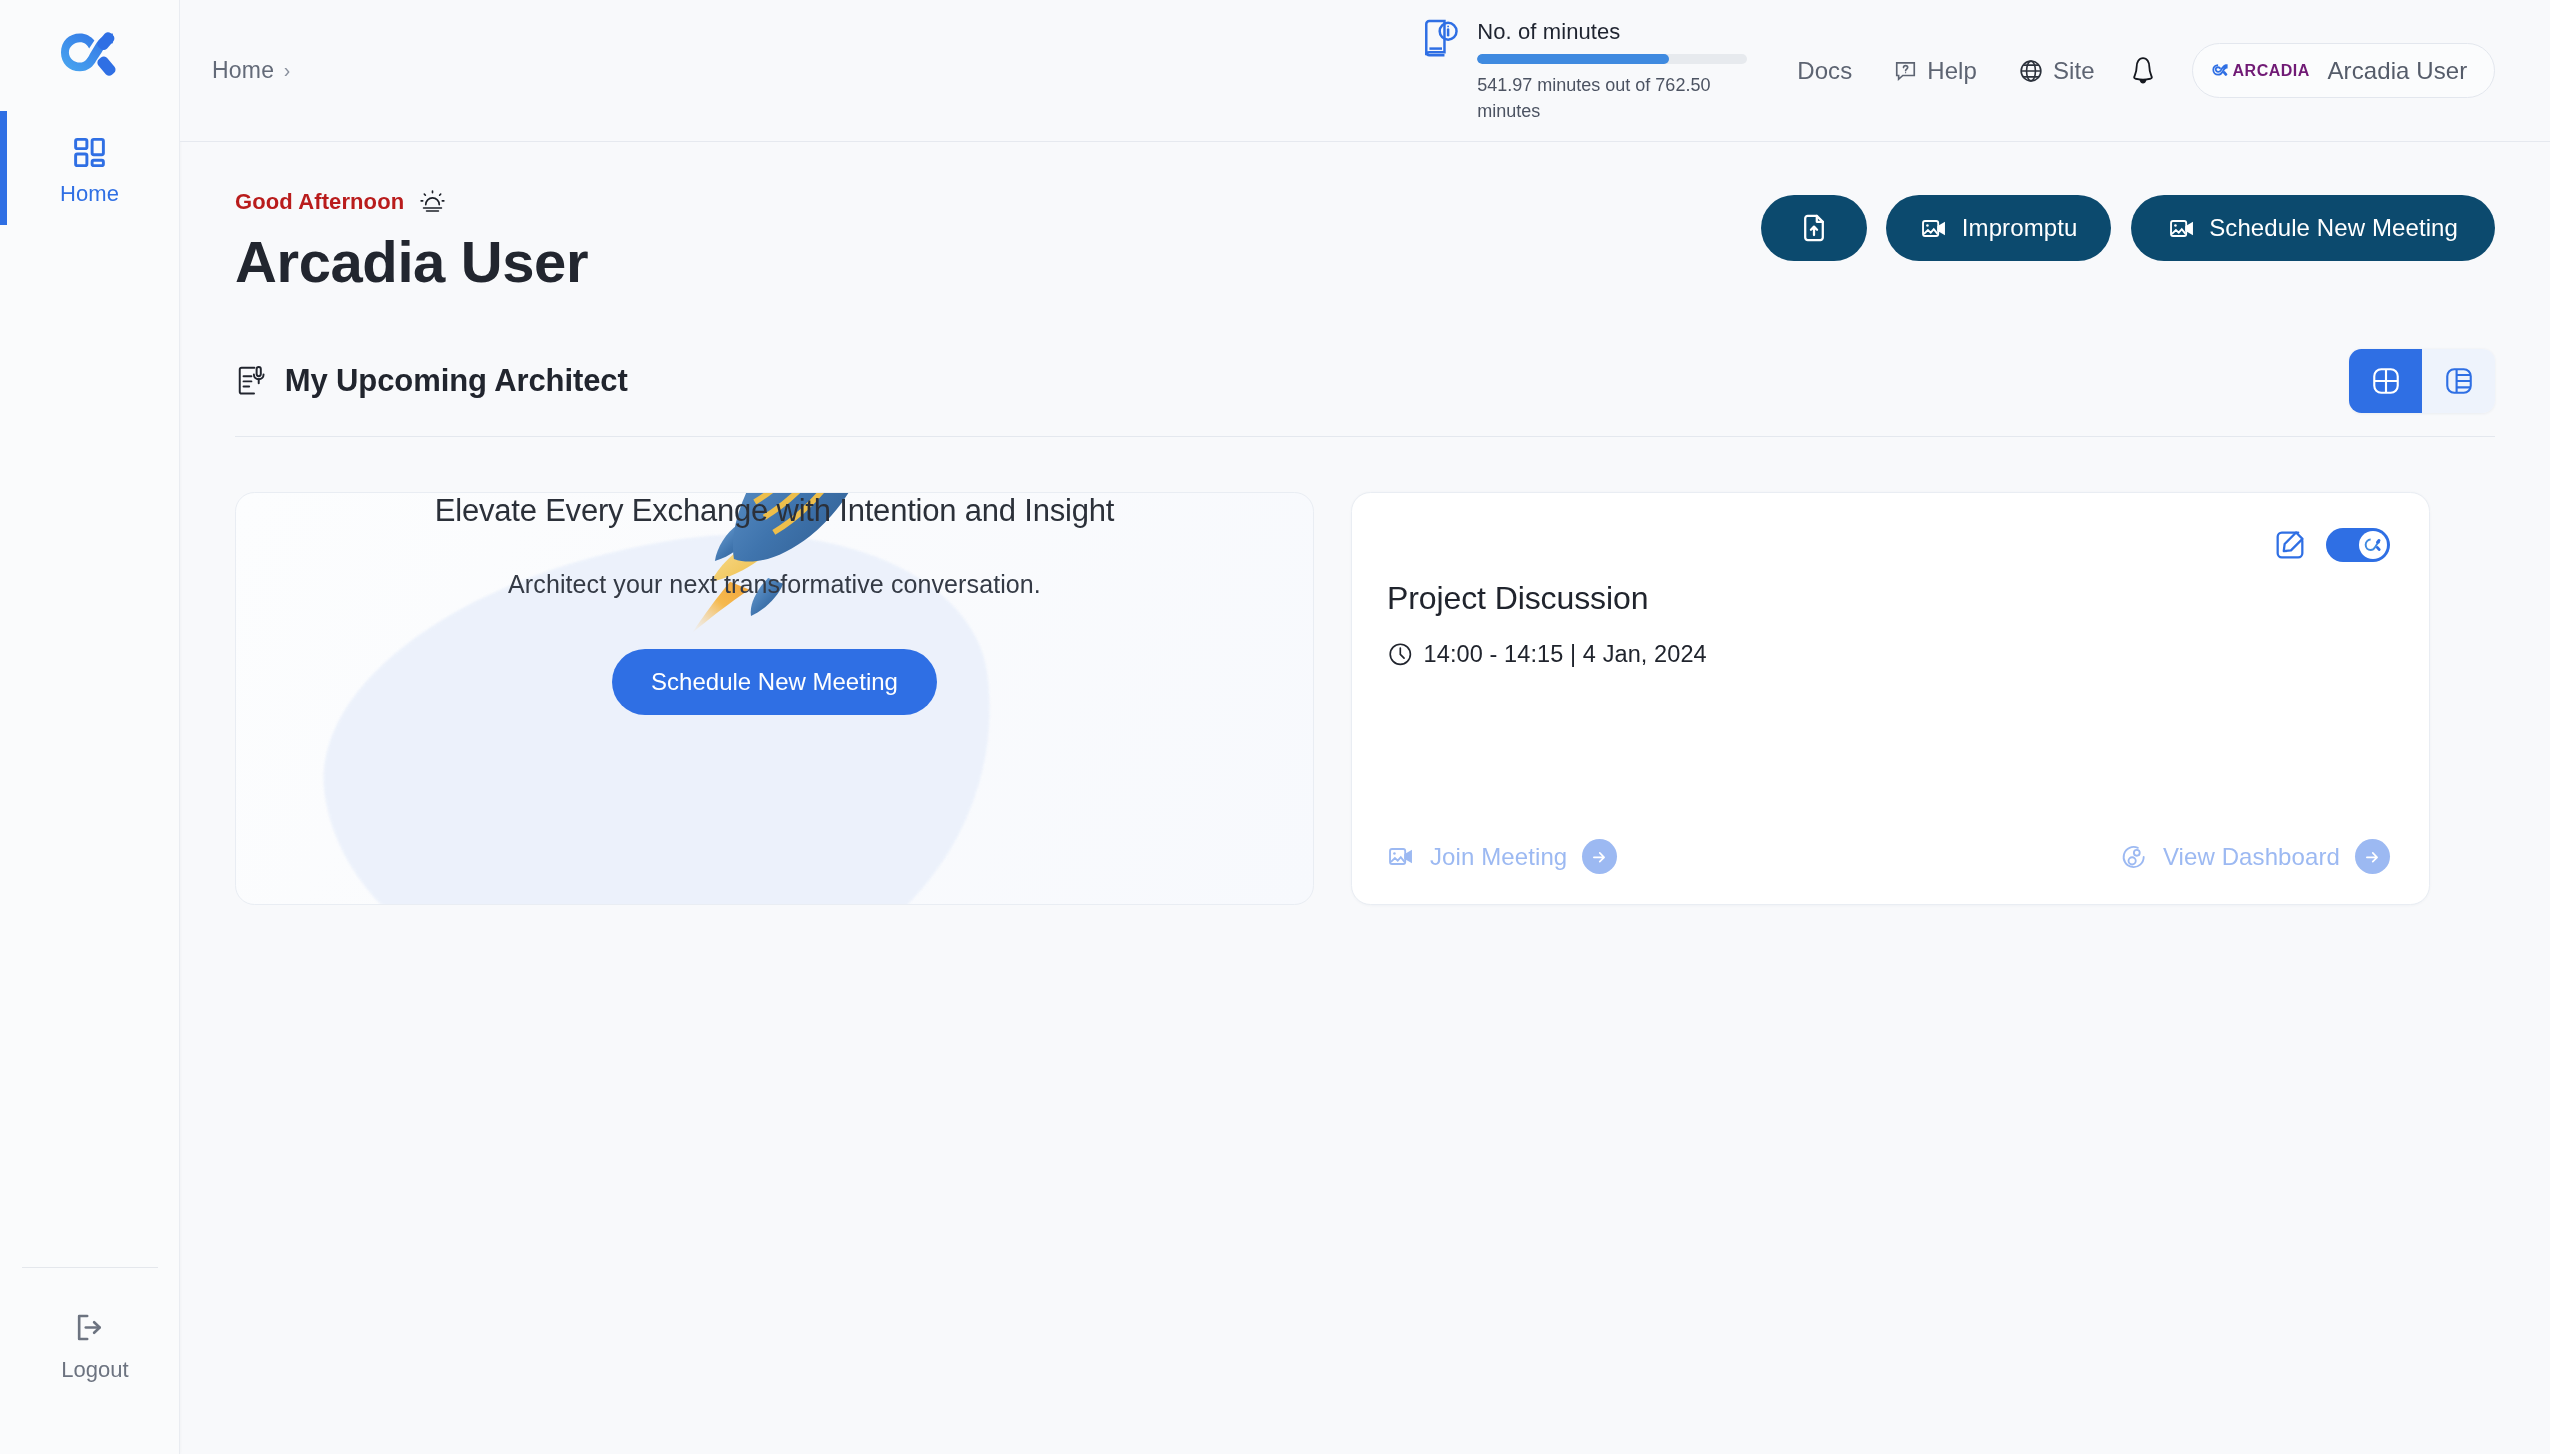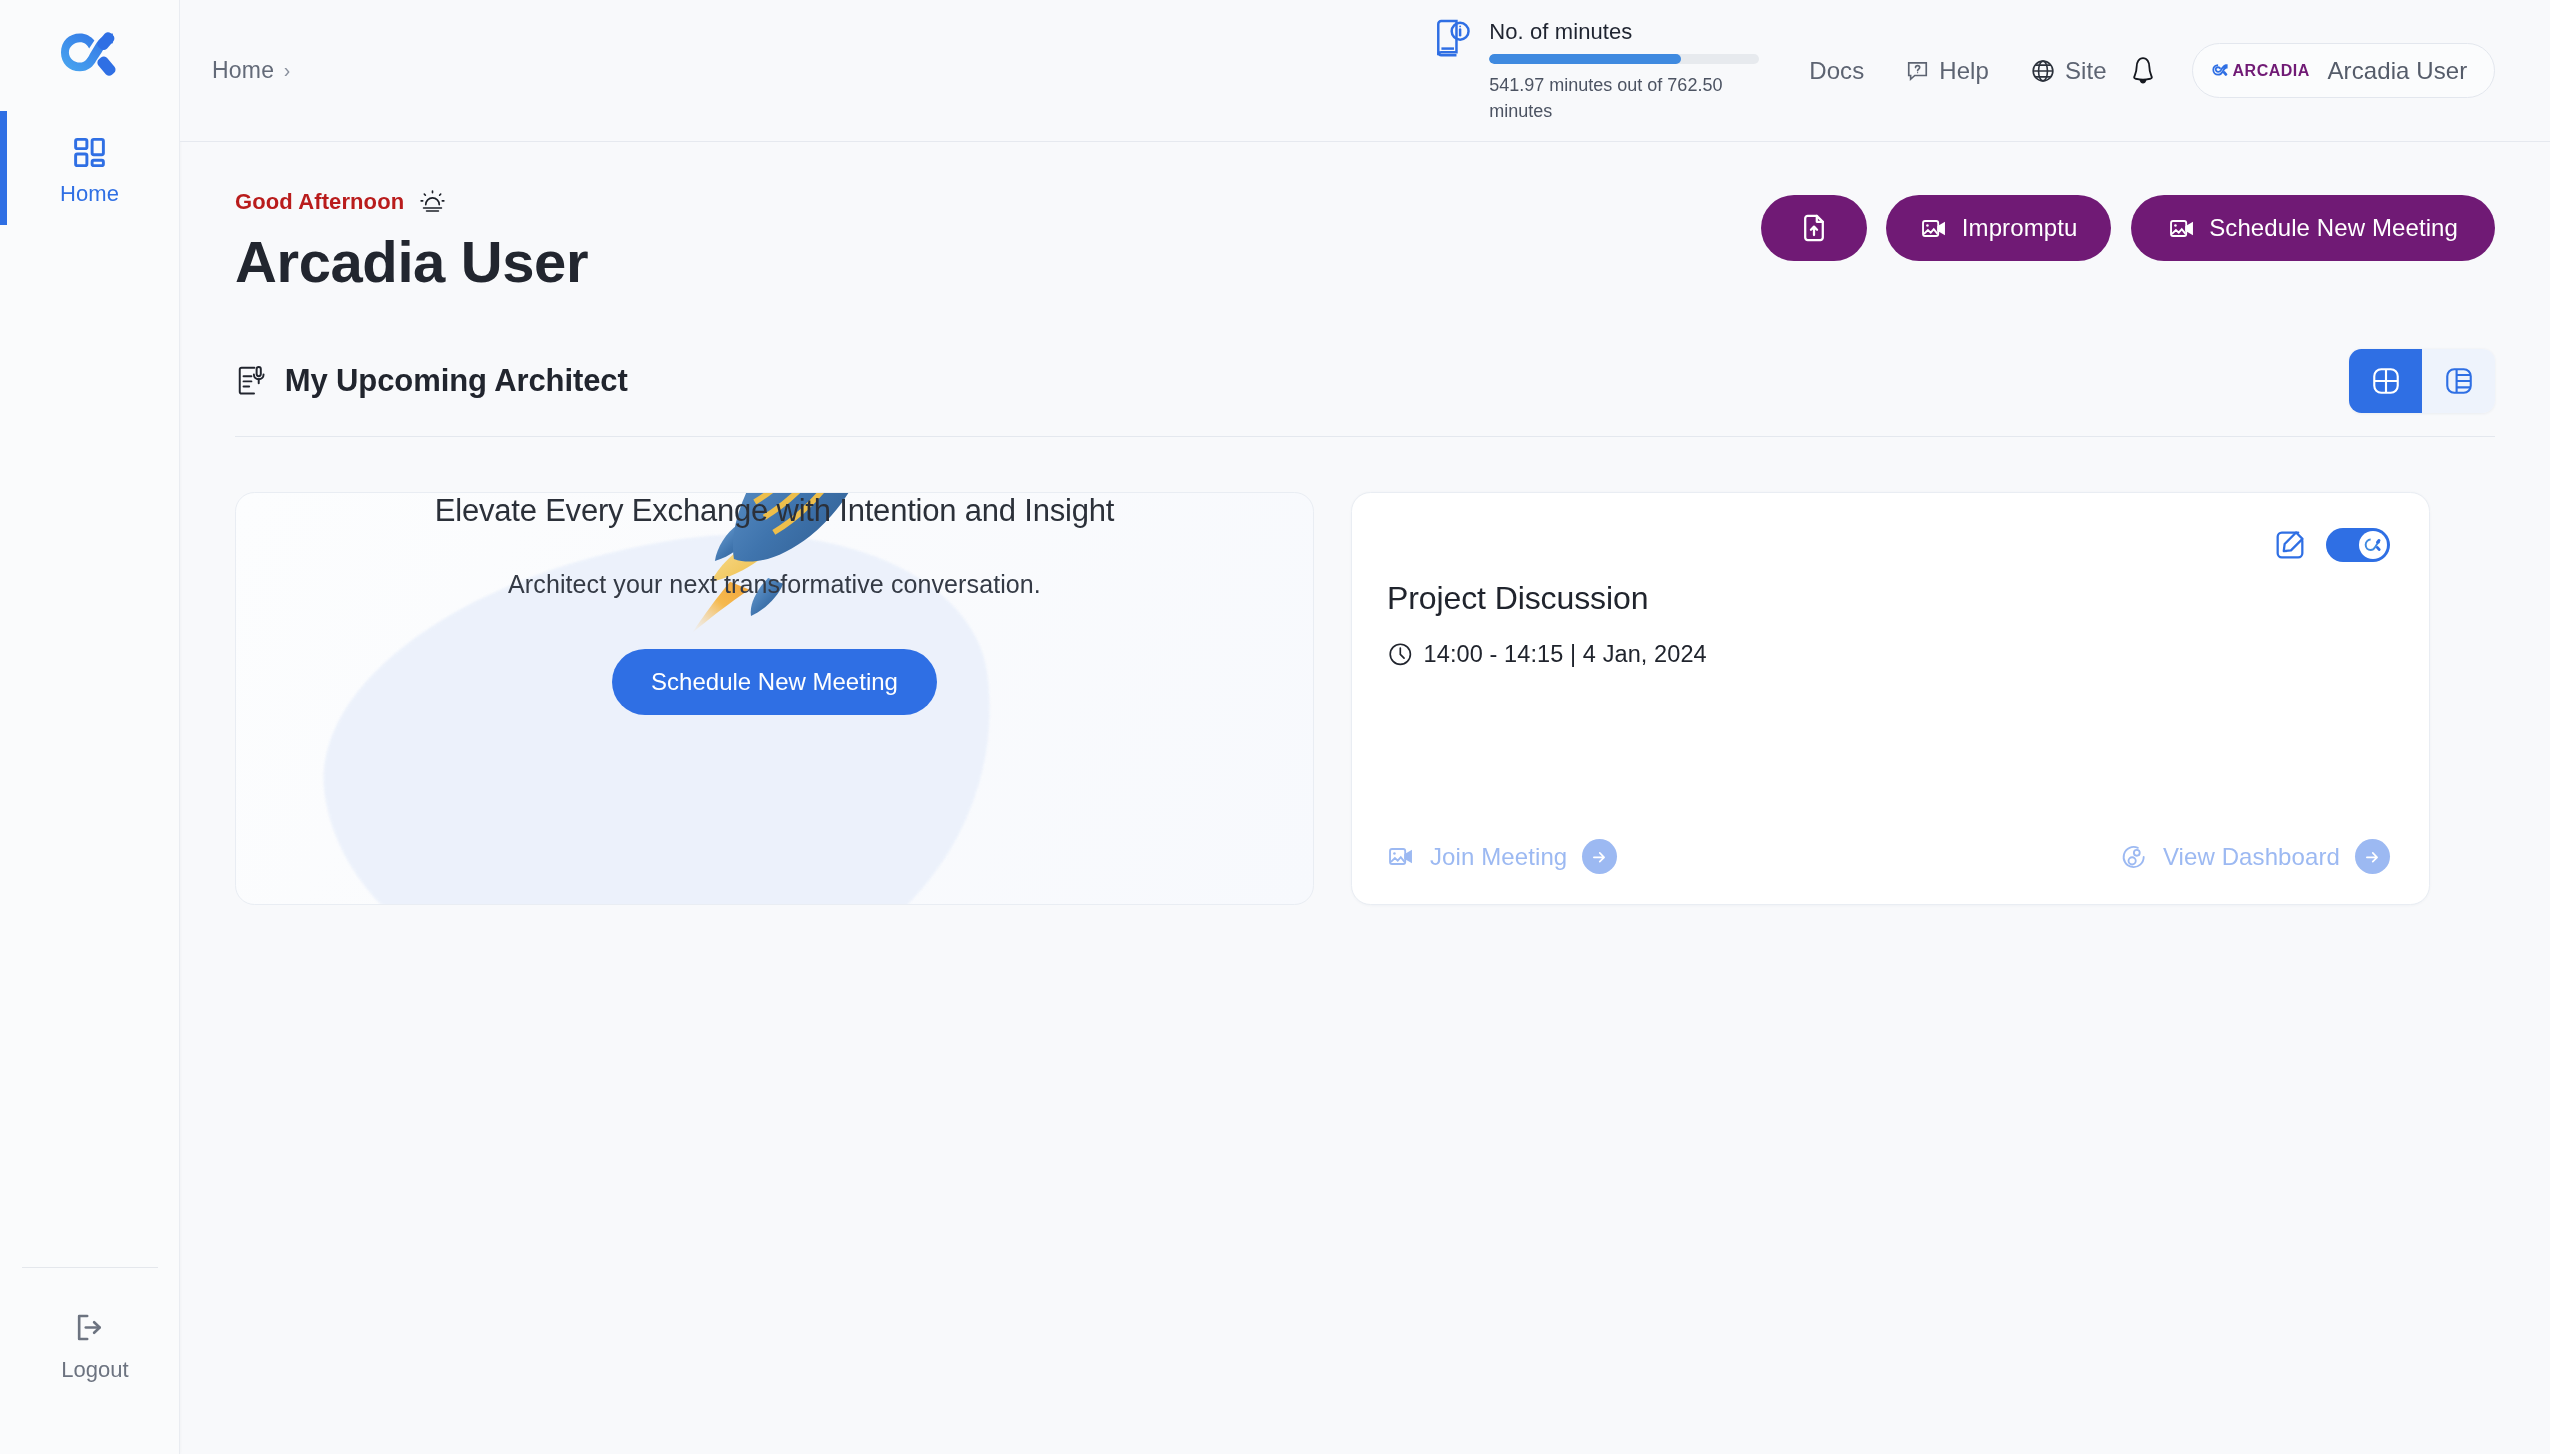--- a/index.html
+++ b/index.html
@@ -100,21 +100,21 @@
   .progress-track {
     width: 270px; height: 9.7px; border-radius: 5.3px; background: #e7eaee;
     margin: 8.9px 0 8px 0; overflow: hidden;
   }
   .progress-fill { height: 100%; border-radius: 5.3px; background: #3f8ae0; }
   .minutes-sub {
     font-size: 18px; color: #4c5362; line-height: 1.45;
     width: 237px;
   }
 
-  .topnav { display: flex; align-items: center; gap: 41px; margin-right: 21px; }
+  .topnav { display: flex; align-items: center; gap: 41px; margin-right: 33px; }
   .topnav-item {
     display: flex; align-items: center; gap: 8.9px;
     font-size: 24px; color: #5d6472; cursor: pointer; letter-spacing: 0.1px;
   }
   .bell-btn { margin-right: 34px; cursor: pointer; display: flex; align-items: center; }
   .user-chip {
     display: flex; align-items: center; gap: 17.7px;
     border: 0.9px solid #e3e7ee; background: #fbfcfd;
     border-radius: 35px; padding: 12.4px 26.6px 12.4px 19.5px;
     cursor: pointer;
@@ -138,21 +138,21 @@
     display: flex; align-items: center; gap: 14px;
     font-size: 22px; font-weight: 700; color: #b91c1c; letter-spacing: 0.1px;
   }
   .username {
     font-size: 58px; font-weight: 700; color: #22262f;
     letter-spacing: -0.4px; margin-top: 14px; line-height: 1.12;
   }
   .hero-actions { display: flex; align-items: center; gap: 19.5px; padding-top: 7px; }
   .btn {
     border: none; cursor: pointer;
-    background: #701a75; color: #fff;
+    background: #0c4a6e; color: #fff;
     border-radius: 885px;
     display: inline-flex; align-items: center; justify-content: center;
     gap: 13.3px;
     font-family: inherit;
     letter-spacing: 0.1px;
   }
   .btn-icon-only { width: 106px; height: 66px; }
   .btn-pill { height: 66px; padding: 0 34px; font-size: 24px; }
   .btn-pill.wide { padding: 0 37px; }
 

